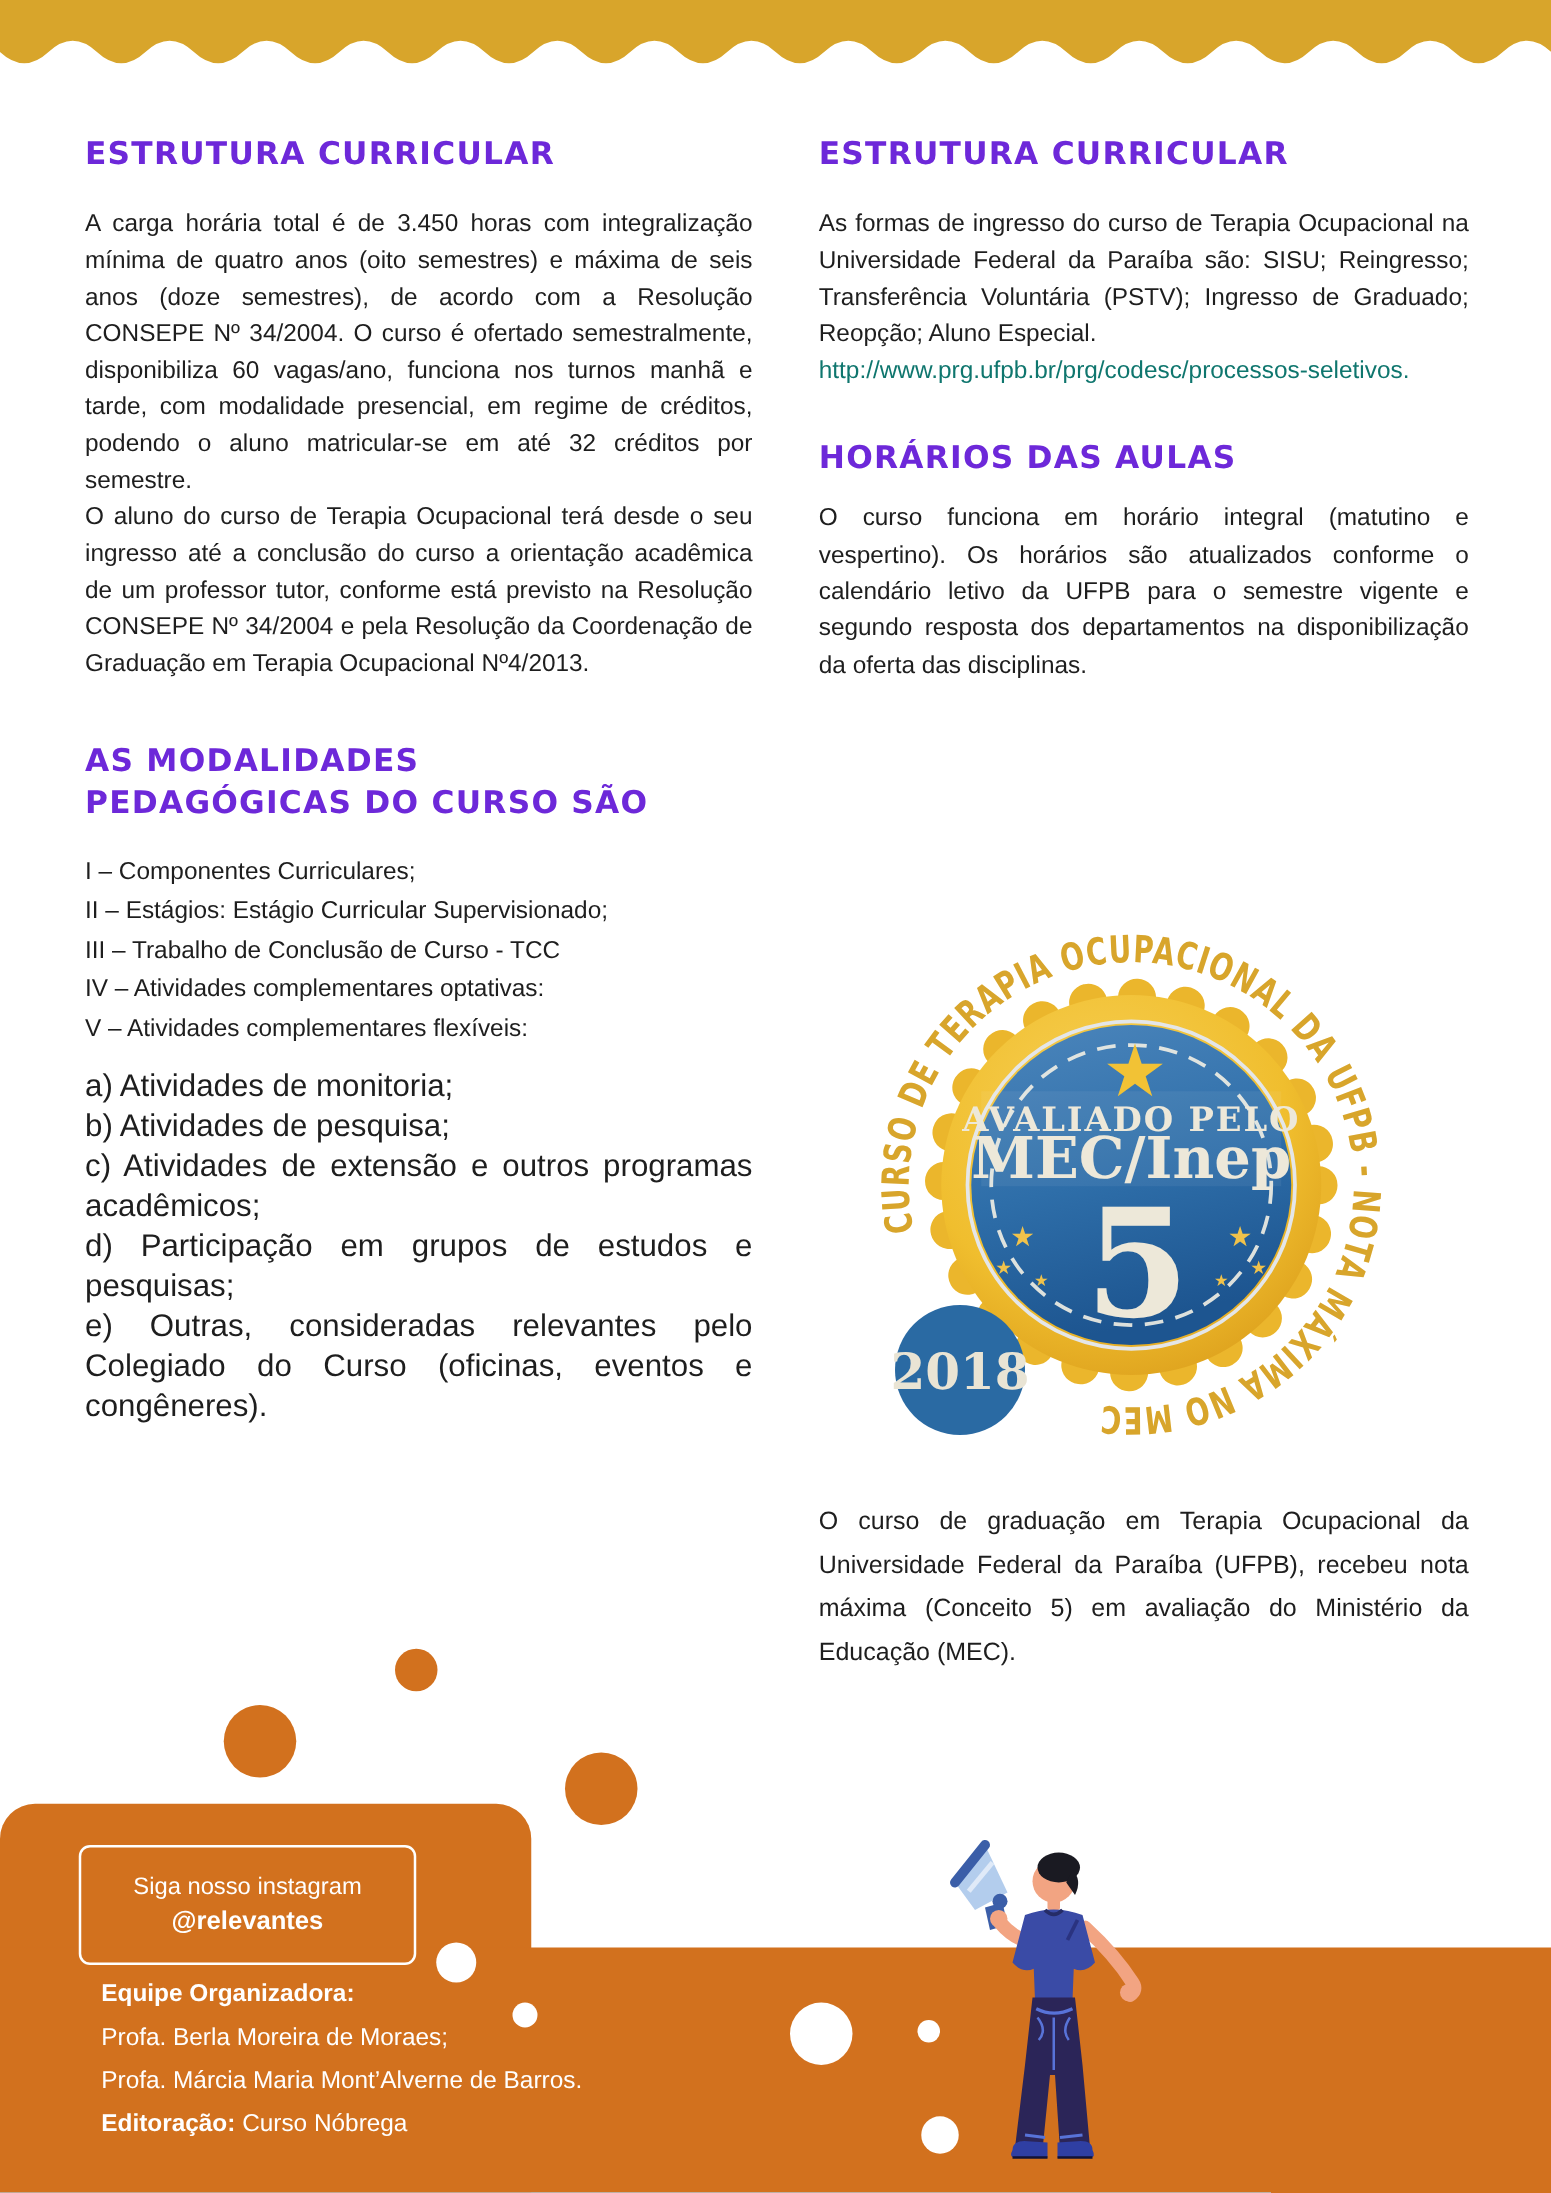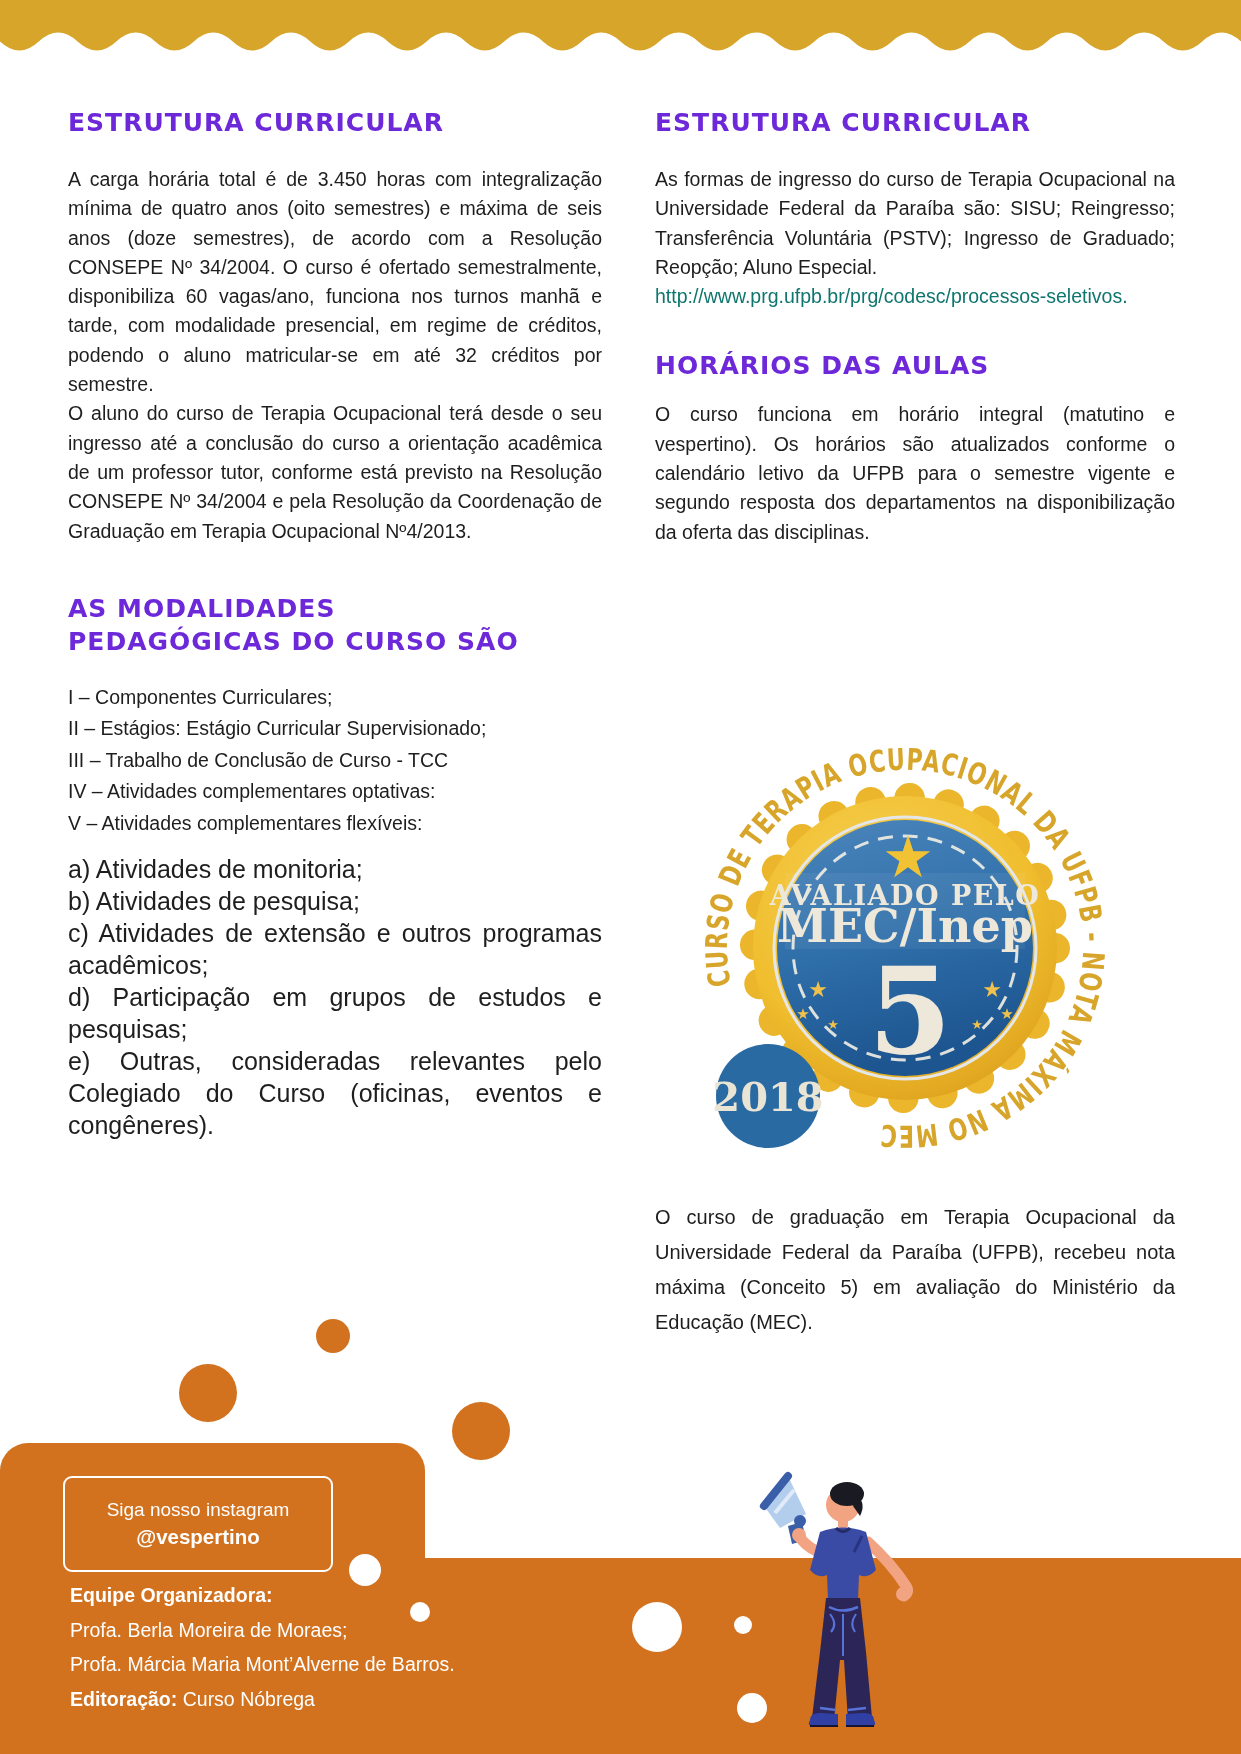--- a/index.html
+++ b/index.html
@@ -26,21 +26,21 @@
   .dot-orange{background:#D2711E;}
   .dot-white{background:#FFFFFF;z-index:4;}
   .footer-box{position:absolute;left:0;top:1443px;width:425px;height:311px;background:#D2711E;
         border-radius:28px 28px 0 0;z-index:2;}
   .footer-band{position:absolute;left:0;top:1558px;width:1241px;height:196px;background:#D2711E;z-index:2;}
   .insta{position:absolute;left:63px;top:1476px;width:266px;height:92px;border:2.5px solid #FFFFFF;
         border-radius:9px;z-index:5;display:flex;flex-direction:column;justify-content:center;
         align-items:center;color:#FFFFFF;cursor:pointer;}
   .insta-label{font-size:19px;line-height:26px;}
   .insta-handle{font-size:20.5px;font-weight:bold;line-height:28px;}
-  .team{position:absolute;left:70px;top:1578px;z-index:5;color:#FFFFFF;font-size:19.5px;line-height:34.5px;}
+  .team{position:absolute;left:81px;top:1578px;z-index:5;color:#FFFFFF;font-size:19.5px;line-height:34.5px;}
   .team .bold{font-weight:bold;}
   .person-svg{position:absolute;left:750px;top:1468px;width:180px;height:286px;z-index:3;}
 </style>
 </head>
 <body>
 
 <div class="page">
 
   <svg class="wave" viewBox="0 0 1241 60" aria-hidden="true">
     <path fill="#D8A52B" d="M0,41.5 Q19.39,59.5 38.78,41.5 T77.56,41.5 T116.34,41.5 T155.13,41.5 T193.91,41.5 T232.69,41.5 T271.47,41.5 T310.25,41.5 T349.03,41.5 T387.81,41.5 T426.59,41.5 T465.38,41.5 T504.16,41.5 T542.94,41.5 T581.72,41.5 T620.5,41.5 T659.28,41.5 T698.06,41.5 T736.84,41.5 T775.63,41.5 T814.41,41.5 T853.19,41.5 T891.97,41.5 T930.75,41.5 T969.53,41.5 T1008.31,41.5 T1047.09,41.5 T1085.88,41.5 T1124.66,41.5 T1163.44,41.5 T1202.22,41.5 T1241,41.5 L1241,0 L0,0 Z"></path>
@@ -131,21 +131,21 @@
   <div class="footer-band"></div>
 
   <div class="dot dot-white" style="left:349px;top:1554px;width:32px;height:32px;"></div>
   <div class="dot dot-white" style="left:410px;top:1602px;width:20px;height:20px;"></div>
   <div class="dot dot-white" style="left:632px;top:1602px;width:50px;height:50px;"></div>
   <div class="dot dot-white" style="left:734px;top:1616px;width:18px;height:18px;"></div>
   <div class="dot dot-white" style="left:737px;top:1693px;width:30px;height:30px;"></div>
 
   <div class="insta">
     <div class="insta-label">Siga nosso instagram</div>
-    <div class="insta-handle">@vespertino</div>
+    <div class="insta-handle">@relevantes</div>
   </div>
 
   <div class="team">
     <div class="bold">Equipe Organizadora:</div>
     <div>Profa. Berla Moreira de Moraes;</div>
     <div>Profa. Márcia Maria Mont’Alverne de Barros.</div>
     <div><span class="bold">Editoração:</span>&nbsp;<span>Curso Nóbrega</span></div>
   </div>
 
   <svg class="person-svg" viewBox="0 0 180 286" aria-hidden="true">

